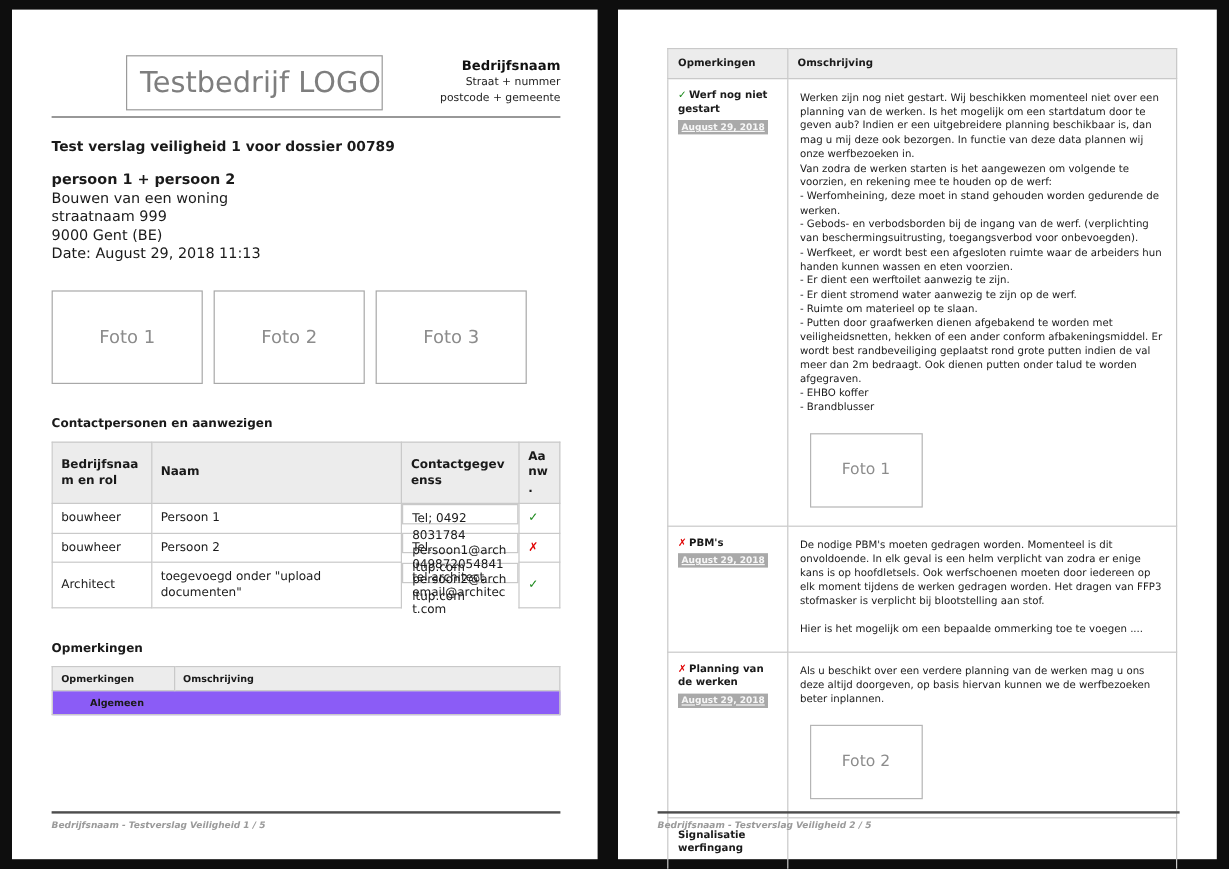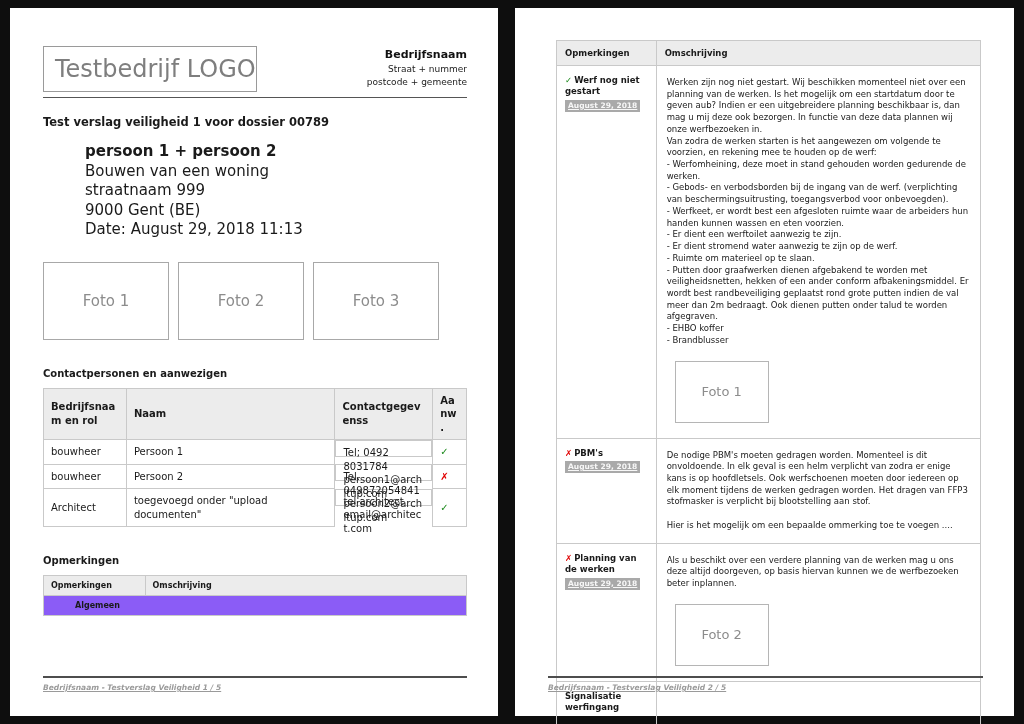--- a/index.html
+++ b/index.html
@@ -5,47 +5,47 @@
   * { margin:0; padding:0; box-sizing:border-box; }
   html,body { width:1024px; height:724px; }
   body { background:#0e0e0e; font-family:"DejaVu Sans", sans-serif; color:#1a1a1a; }
   .canvas { position:relative; width:1024px; height:724px; background:#0e0e0e; overflow:hidden; }
   .page { position:absolute; top:8px; height:708px; background:#ffffff; }
   .page-left  { left:10px;  width:488px; }
   .page-right { left:515px; width:499px; }
 
   
   .pl-content { padding:38px 31px 0 33px; }
-  .header-row { display:flex; justify-content:space-between; align-items:flex-start;gap:48px; }
+  .header-row { display:flex; justify-content:flex-end; align-items:flex-start;gap:48px; }
   .logo-box { width:214px; height:46px; border:1.5px solid #9a9a9a; display:flex; align-items:center;
               padding-left:11px; font-size:24px; color:#7e7e7e; white-space:nowrap; }
   .company { text-align:right; padding-top:2px; }
   .company-name { font-size:11px; font-weight:bold; color:#111; }
   .company-addr { margin-top:2px; font-size:9px; color:#222; line-height:1.4; }
   .header-rule { border-top:1.5px solid #555; margin-top:5px; }
   .doc-title { margin-top:17px; font-size:11.5px; font-weight:bold; }
-  .info { margin-top:13px; font-size:15px; line-height:1.3;margin-left:42px; }
+  .info { margin-top:13px; font-size:12px; line-height:1.3; }
   .info-persons { font-weight:bold; }
   .photos { display:flex; gap:9px; margin-top:22px; }
   .photo-box { width:126px; height:78px; border:1px solid #a8a8a8; display:flex;
                align-items:center; justify-content:center; font-size:15px; color:#8c8c8c; }
   .section-heading { margin-top:28px; font-size:10px; font-weight:bold; }
   table { border-collapse:collapse; width:100%; table-layout:fixed; }
   .contacts-table { margin-top:9px; font-size:10px;border-radius:28px; }
   .contacts-table th, .contacts-table td { border:1px solid #c9c9c9; padding:5px 7px;
       text-align:left; vertical-align:middle; line-height:1.35; word-wrap:break-word; }
   .contacts-table th { background:#ececec; font-weight:bold; }
   .contacts-table td { height:17px; }
   .mark-cell { text-align:center; }
   .remarks-table { margin-top:9px; font-size:8px; }
   .remarks-table th, .remarks-table td { border:1px solid #c9c9c9; padding:5px 7px; text-align:left; }
   .remarks-table th { background:#ececec; font-weight:bold; }
   .remarks-section td { background:#8b5cf6; font-weight:bold;padding-left:31px; }
   .footer { position:absolute; left:33px; right:31px; bottom:24px; border-top:2px solid #4d4d4d;
-            padding-top:5px; font-size:7.5px; font-weight:bold; font-style:italic; color:#9a9a9a;text-decoration:underline; }
+            padding-top:5px; font-size:7.5px; font-weight:bold; font-style:italic; color:#9a9a9a; }
 
   
   .pr-content { padding:32px 33px 0 41px; }
   .p2-table { font-size:8.5px; }
   .p2-table th, .p2-table td { border:1px solid #c9c9c9; text-align:left; vertical-align:top; }
   .p2-table th { background:#ececec; font-weight:bold; padding:7px 8px; }
   .obs-cell { padding:9px 8px; line-height:1.35; }
   .obs-title { font-weight:bold; }
   .desc-cell { padding:11px 10px; }
   .desc-text { display:block; white-space:pre-wrap; line-height:1.38; }

